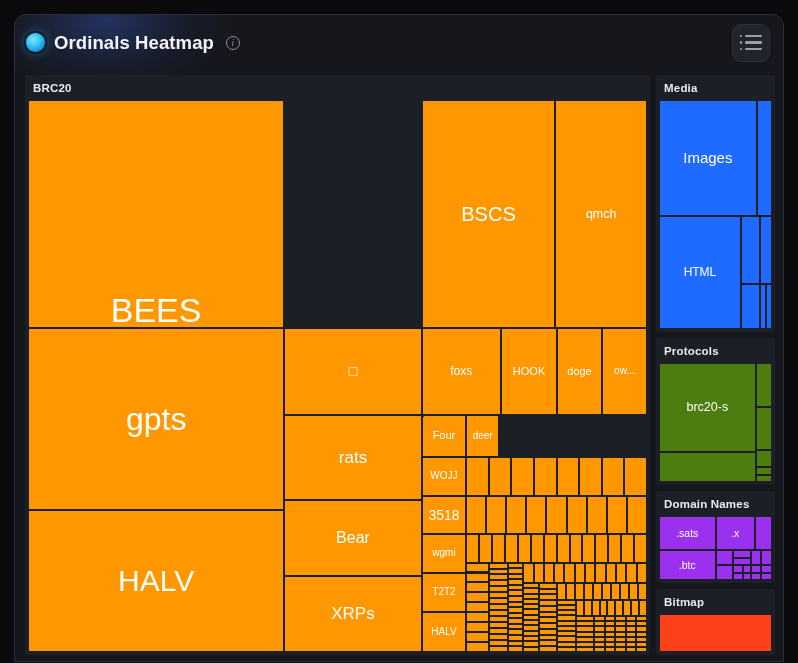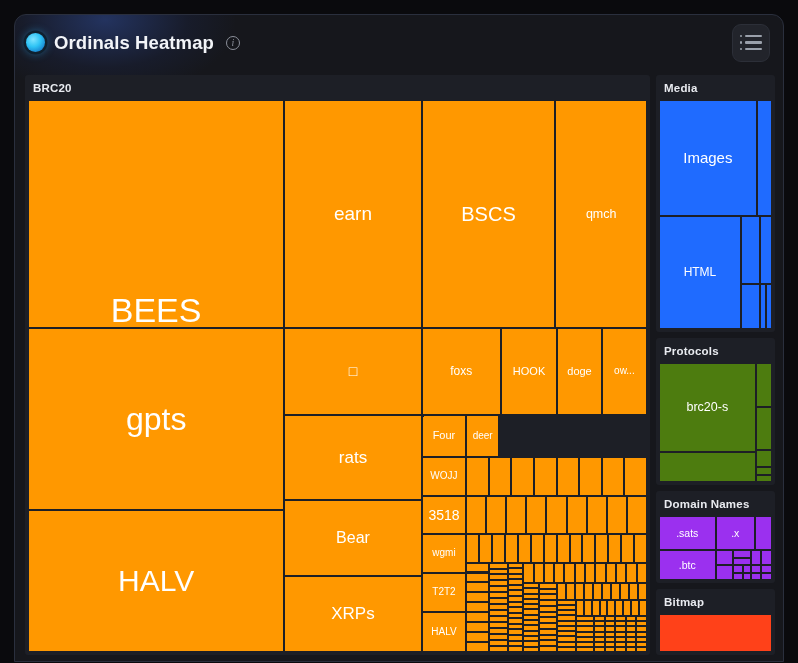--- a/index.html
+++ b/index.html
@@ -130,23 +130,20 @@
         <div class="group-title">BRC20</div>
         <div class="group-body">
             <div class="tile c-orange" style="left: 0%; top: 0%; width: 41.4%; height: 41.3%; align-items: flex-end;">
               <span style="font-size: 34px;">BEES</span>
             </div>
             <div class="tile c-orange" style="left: 0%; top: 41.3%; width: 41.4%; height: 32.9%;">
               <span style="font-size: 32px;">gpts</span>
             </div>
             <div class="tile c-orange" style="left: 0%; top: 74.2%; width: 41.4%; height: 25.8%;">
               <span style="font-size: 30px;">HALV</span>
-            </div>
-            <div class="tile c-orange" style="left: 41.4%; top: 0%; width: 22.2%; height: 41.3%;">
-              <span style="font-size: 19px;">earn</span>
             </div>
             <div class="tile c-orange" style="left: 63.6%; top: 0%; width: 21.6%; height: 41.3%;">
               <span style="font-size: 20px;">BSCS</span>
             </div>
             <div class="tile c-orange" style="left: 85.2%; top: 0%; width: 14.8%; height: 41.3%;">
               <span style="font-size: 12.5px;">qmch</span>
             </div>
             <div class="tile c-orange" style="left: 41.4%; top: 41.3%; width: 22.2%; height: 15.7%;">
               <span style="font-size: 14px;">□</span>
             </div>

